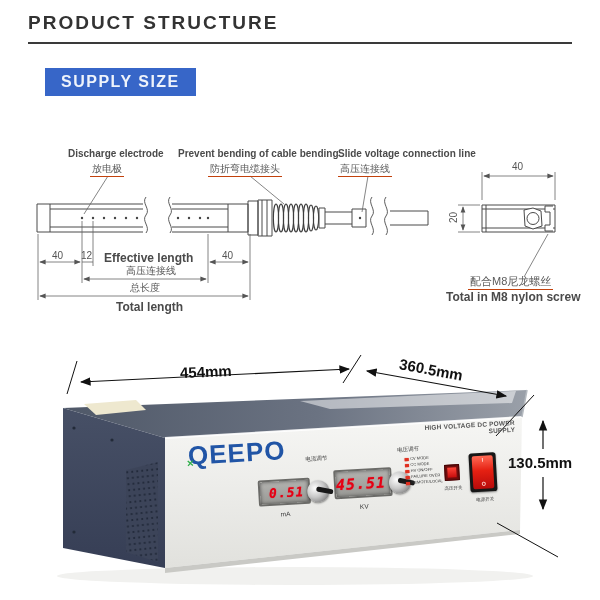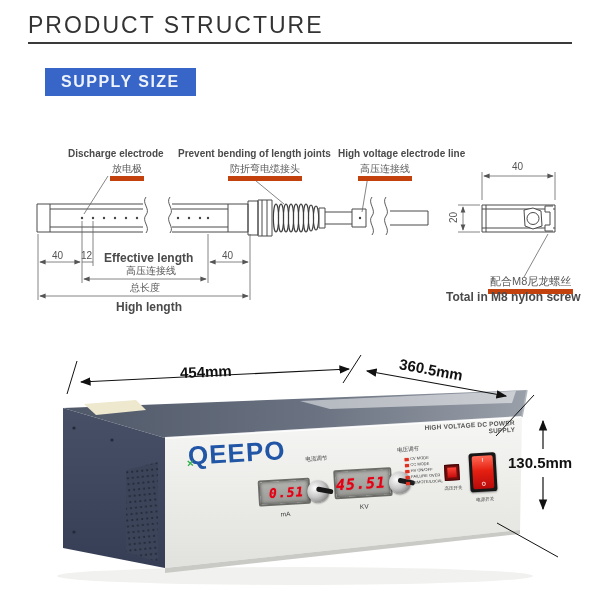--- a/index.html
+++ b/index.html
@@ -1,28 +1,28 @@
 <!DOCTYPE html>
 <html><head>
 <meta charset="utf-8">
 <style>
   html,body{margin:0;padding:0;}
   body{width:600px;height:600px;background:#ffffff;position:relative;overflow:hidden;
        font-family:"Liberation Sans", sans-serif;}
   .abs{position:absolute;}
 
   
-  .page-title{left:28px;top:12px;font-size:23px;letter-spacing:2px;color:#333;font-weight:400;}
+  .page-title{left:28px;top:12px;font-size:19px;letter-spacing:2px;color:#333;font-weight:700;}
   .title-rule{left:28px;top:42px;width:544px;height:2px;background:#3a3a3a;}
   .badge{left:45px;top:68px;background:#3766c8;color:#eef3fb;font-size:16px;font-weight:bold;
          letter-spacing:1.5px;padding:5px 16px;}
 
   
   .dlabel{font-size:10px;font-weight:bold;color:#4a4a4a;white-space:nowrap;}
-  .zh{font-size:10px;color:#5a5a5a;border-bottom:5px solid #c2410c;padding:0 2px;white-space:nowrap;margin-left:20px;}
+  .zh{font-size:10px;color:#5a5a5a;border-bottom:1px solid #c2410c;padding:0 2px;white-space:nowrap;}
   .dim{font-size:10px;color:#555;white-space:nowrap;}
   .dimb{font-size:12px;font-weight:bold;color:#4a4a4a;white-space:nowrap;}
   .rot90{transform:rotate(-90deg);}
 
   
   .bigdim{font-size:15px;font-weight:bold;color:#111;white-space:nowrap;}
 
   
   .panel{left:165px;top:438px;width:357px;height:130px;transform:rotate(-3.3deg);
          transform-origin:top left;}
@@ -202,32 +202,32 @@
     <path d="M497,523 L558,557" stroke-width="1"></path>
   </g>
 </svg>
 
 <div class="abs page-title">PRODUCT STRUCTURE</div>
 <div class="abs title-rule"></div>
 <div class="abs badge">SUPPLY SIZE</div>
 
 <div class="abs dlabel" style="left:68px;top:148px">Discharge electrode</div>
 <div class="abs zh" style="left:90px;top:162px">放电极</div>
-<div class="abs dlabel" style="left:178px;top:148px">Prevent bending of length joints</div>
+<div class="abs dlabel" style="left:178px;top:148px">Prevent bending of cable bending</div>
 <div class="abs zh" style="left:208px;top:162px">防折弯电缆接头</div>
-<div class="abs dlabel" style="left:338px;top:148px">High voltage electrode line</div>
+<div class="abs dlabel" style="left:338px;top:148px">Slide voltage connection line</div>
 <div class="abs zh" style="left:338px;top:162px">高压连接线</div>
 
 <div class="abs dim" style="left:52px;top:250px">40</div>
 <div class="abs dim" style="left:81px;top:250px">12</div>
 <div class="abs dim" style="left:222px;top:250px">40</div>
 <div class="abs dimb" style="left:104px;top:251px">Effective length</div>
 <div class="abs dim" style="left:126px;top:264px">高压连接线</div>
 <div class="abs dim" style="left:130px;top:281px">总长度</div>
-<div class="abs dimb" style="left:116px;top:300px">High length</div>
+<div class="abs dimb" style="left:116px;top:300px">Total length</div>
 
 <div class="abs dim" style="left:512px;top:161px">40</div>
 <div class="abs dim rot90" style="left:448px;top:212px">20</div>
 <div class="abs zh" style="left:468px;top:274px;font-size:11px">配合M8尼龙螺丝</div>
 <div class="abs dimb" style="left:446px;top:290px">Total in M8 nylon screw</div>
 
 <div class="abs bigdim" style="left:180px;top:363px;transform:rotate(-2.5deg)">454mm</div>
 <div class="abs bigdim" style="left:399px;top:361px;transform:rotate(10.5deg)">360.5mm</div>
 <div class="abs bigdim" style="left:508px;top:454px">130.5mm</div>
 

